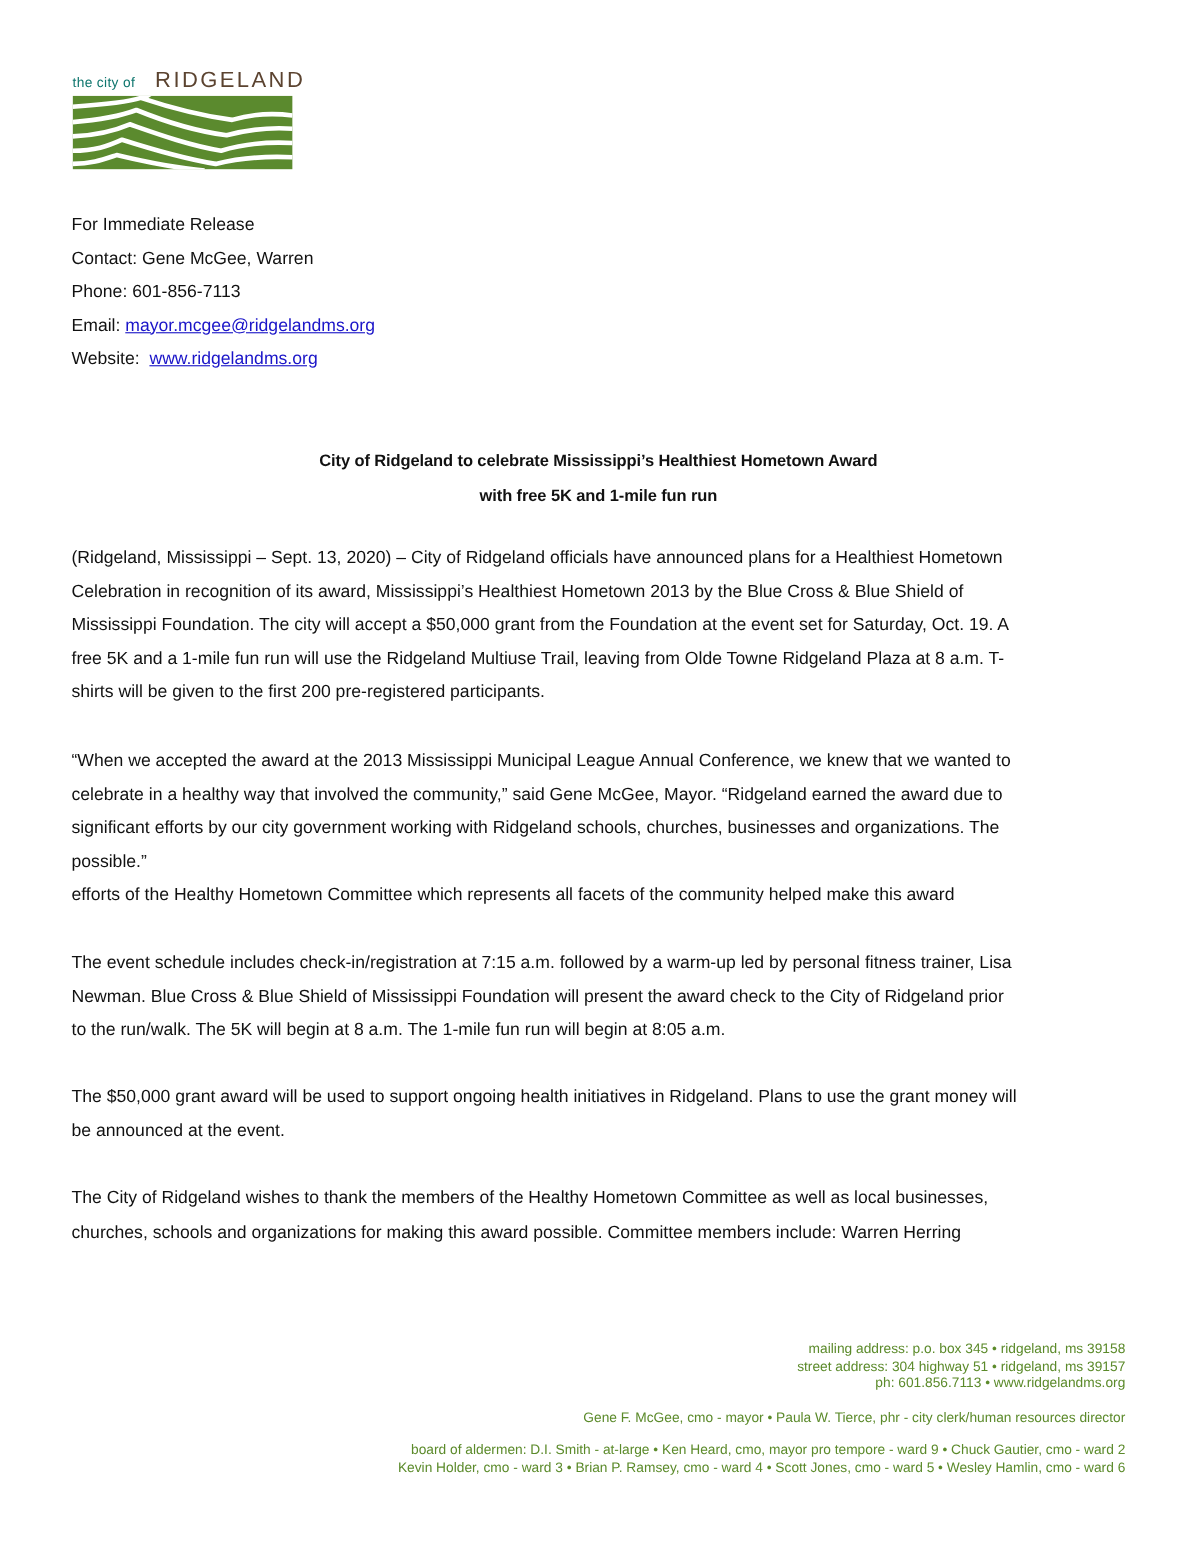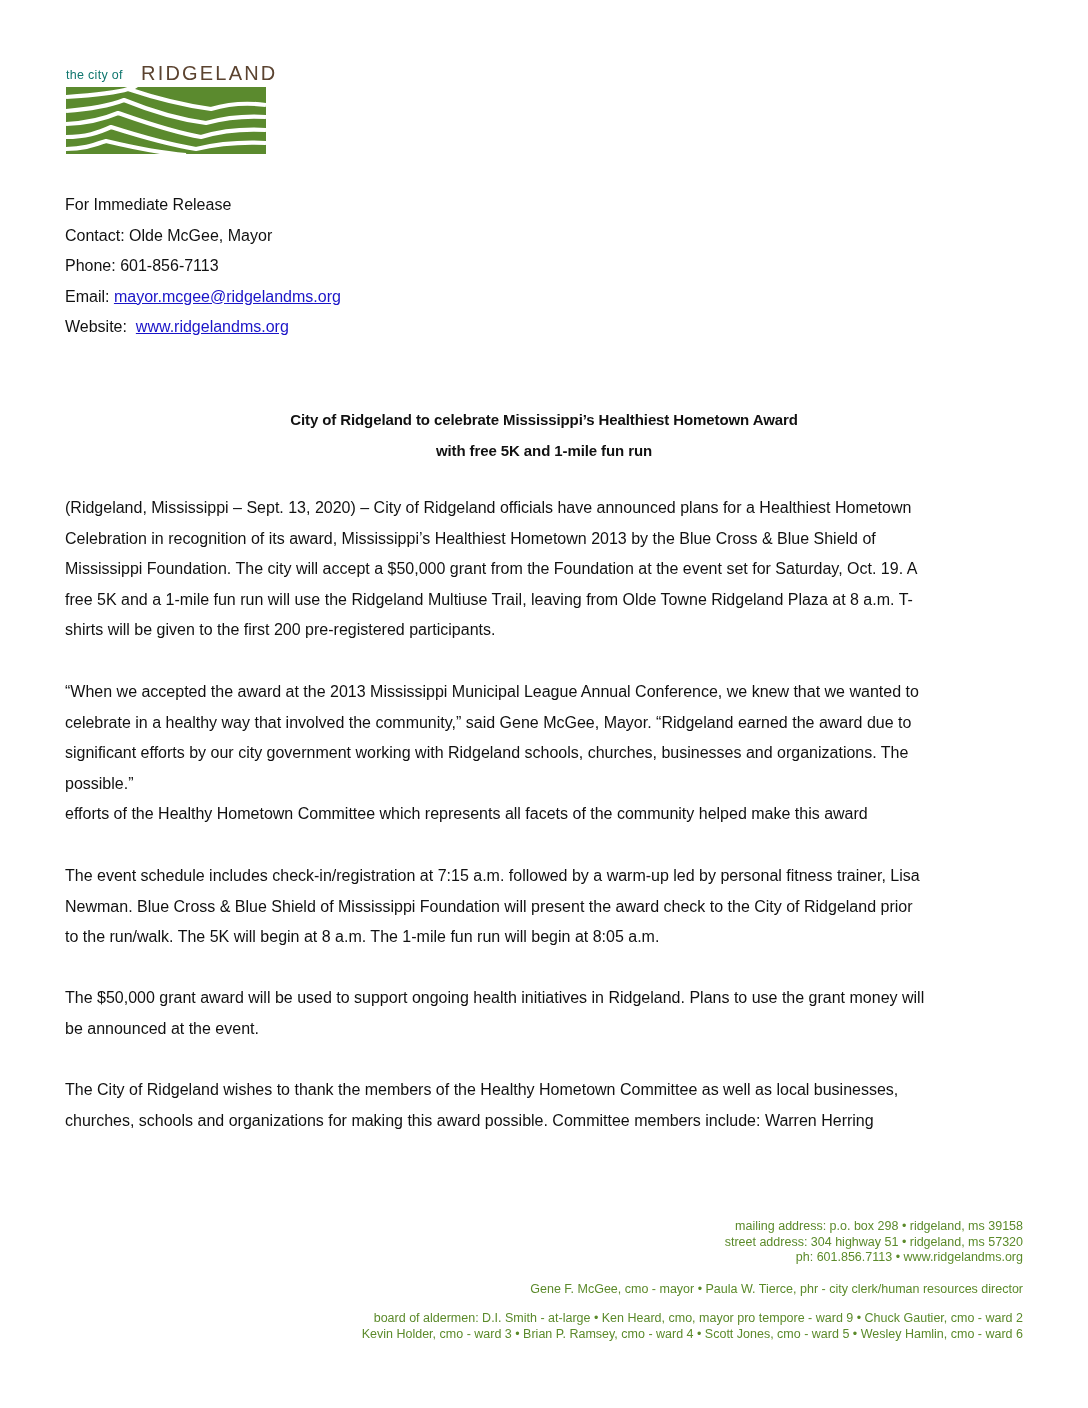--- a/index.html
+++ b/index.html
@@ -33,21 +33,21 @@
       <path d="M0,62 C18,62 28,58 40,54 C65,60 95,66 120,68"></path>
     </g>
     <path d="M62,0 L72,0 L66,4 Z" fill="#ffffff"></path>
   </svg>
 </div>
 
 <div class="contact">
   <div>For Immediate Release</div>
   <div>
     <span>Contact:</span>
-    <span> Olde McGee, Mayor</span>
+    <span> Gene McGee, Warren</span>
   </div>
   <div>
     <span>Phone:</span>
     <span>601-856-7113</span>
   </div>
   <div>
     <span>Email:</span>
     <a class="link">mayor.mcgee@ridgelandms.org</a>
   </div>
   <div>
@@ -87,22 +87,22 @@
   <div class="para">The $50,000 grant award will be used to support ongoing health initiatives in Ridgeland. Plans to use the grant money will</div>
   <div class="para">be announced at the event.</div>
 </div>
 
 <div class="body-text" style="top:1075px;">
   <div class="para">The City of Ridgeland wishes to thank the members of the Healthy Hometown Committee as well as local businesses,</div>
   <div class="para">churches, schools and organizations for making this award possible. Committee members include: Warren Herring</div>
 </div>
 
 <div class="footer" style="top:1219px;">
-  <div>mailing address: p.o. box 298 • ridgeland, ms 39158</div>
-  <div>street address: 304 highway 51 • ridgeland, ms 57320</div>
+  <div>mailing address: p.o. box 345 • ridgeland, ms 39158</div>
+  <div>street address: 304 highway 51 • ridgeland, ms 39157</div>
   <div>ph: 601.856.7113 • www.ridgelandms.org</div>
 </div>
 
 <div class="footer" style="top:1282px;">
   <div>Gene F. McGee, cmo - mayor • Paula W. Tierce, phr -  city clerk/human resources director</div>
 </div>
 
 <div class="footer" style="top:1311px;">
   <div>board of aldermen: D.I. Smith - at-large • Ken Heard, cmo, mayor pro tempore - ward 9 • Chuck Gautier, cmo - ward 2</div>
   <div>Kevin Holder, cmo - ward 3 • Brian P. Ramsey, cmo - ward 4 • Scott Jones, cmo - ward 5 • Wesley Hamlin, cmo - ward 6</div>

